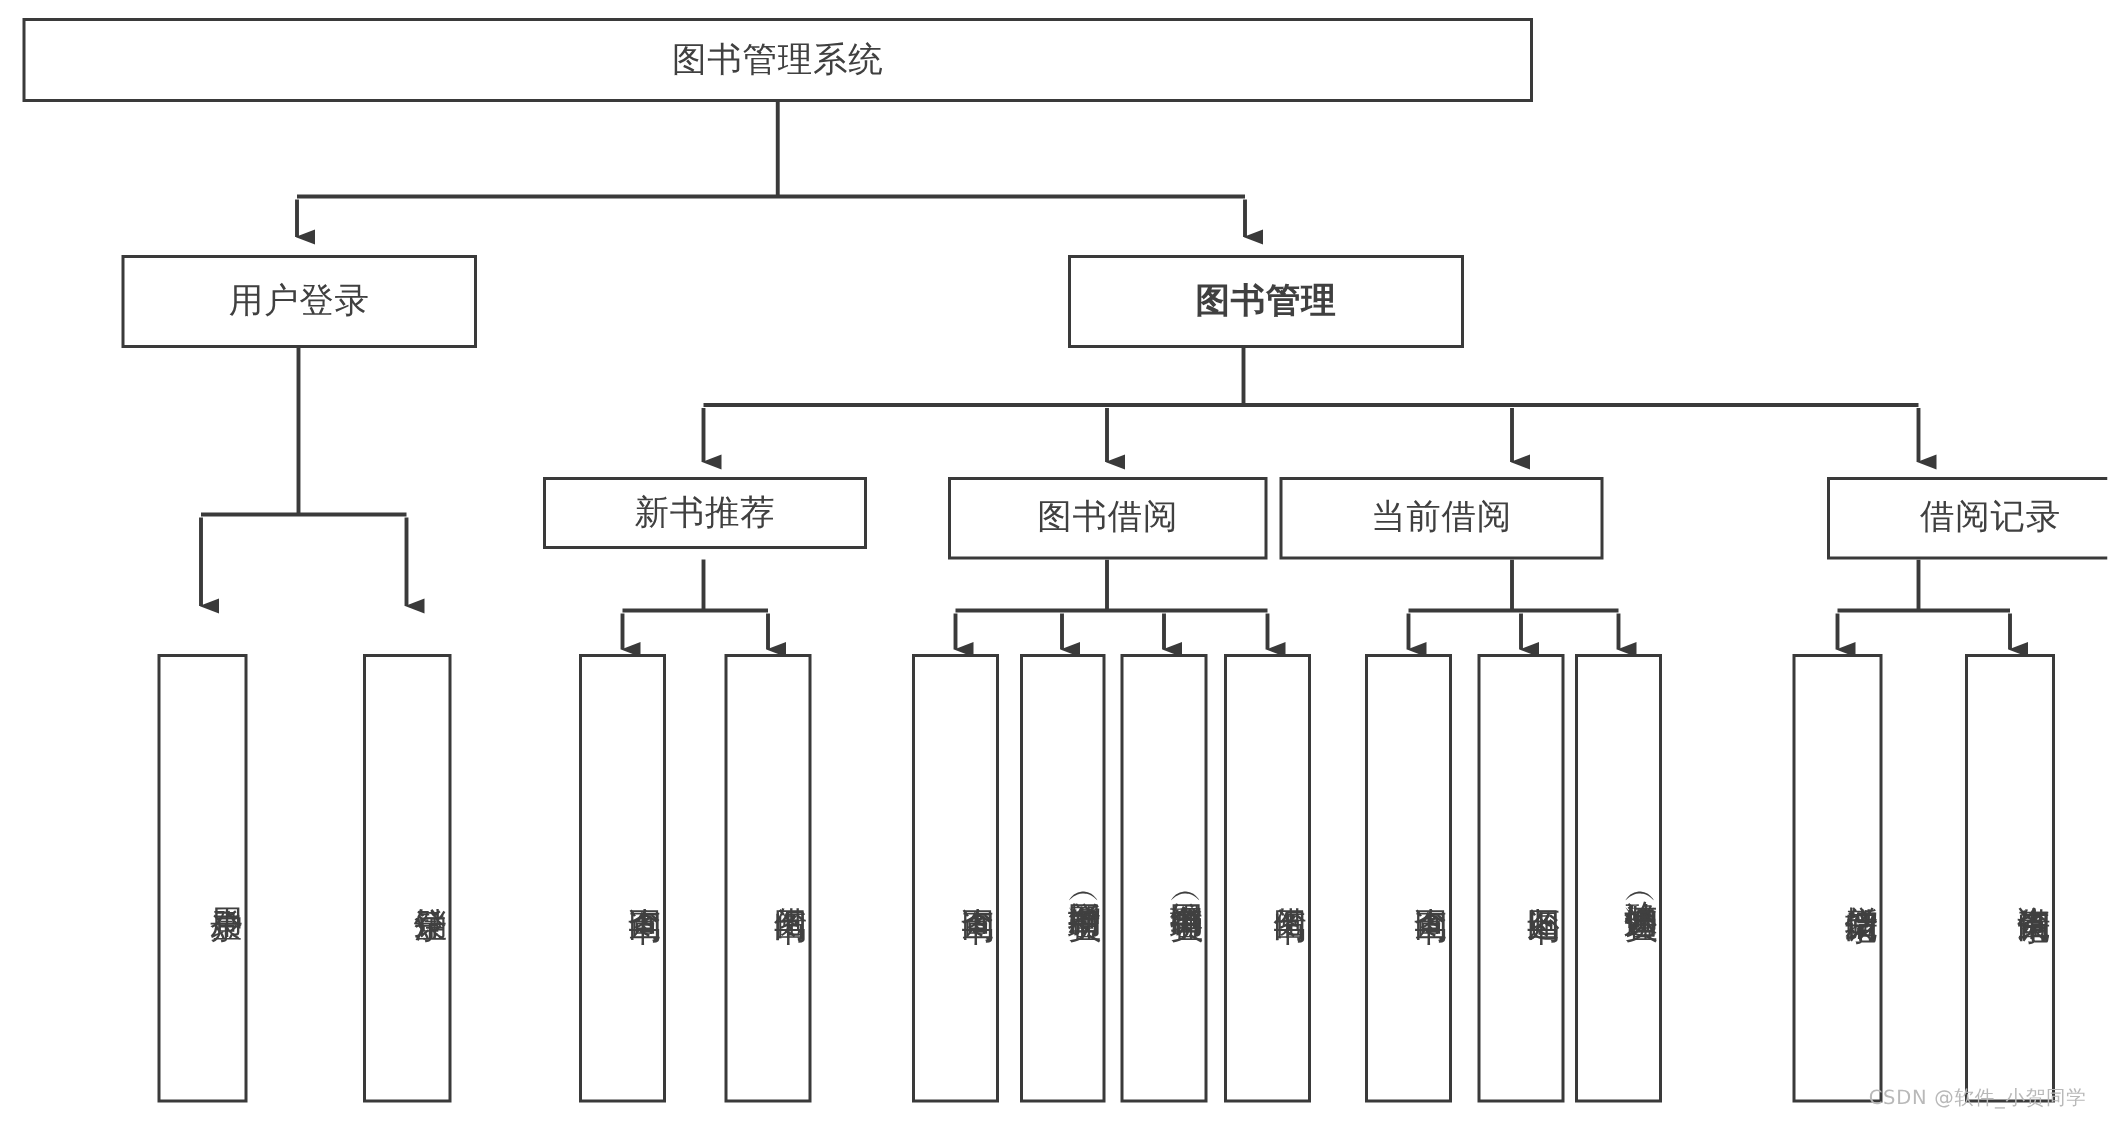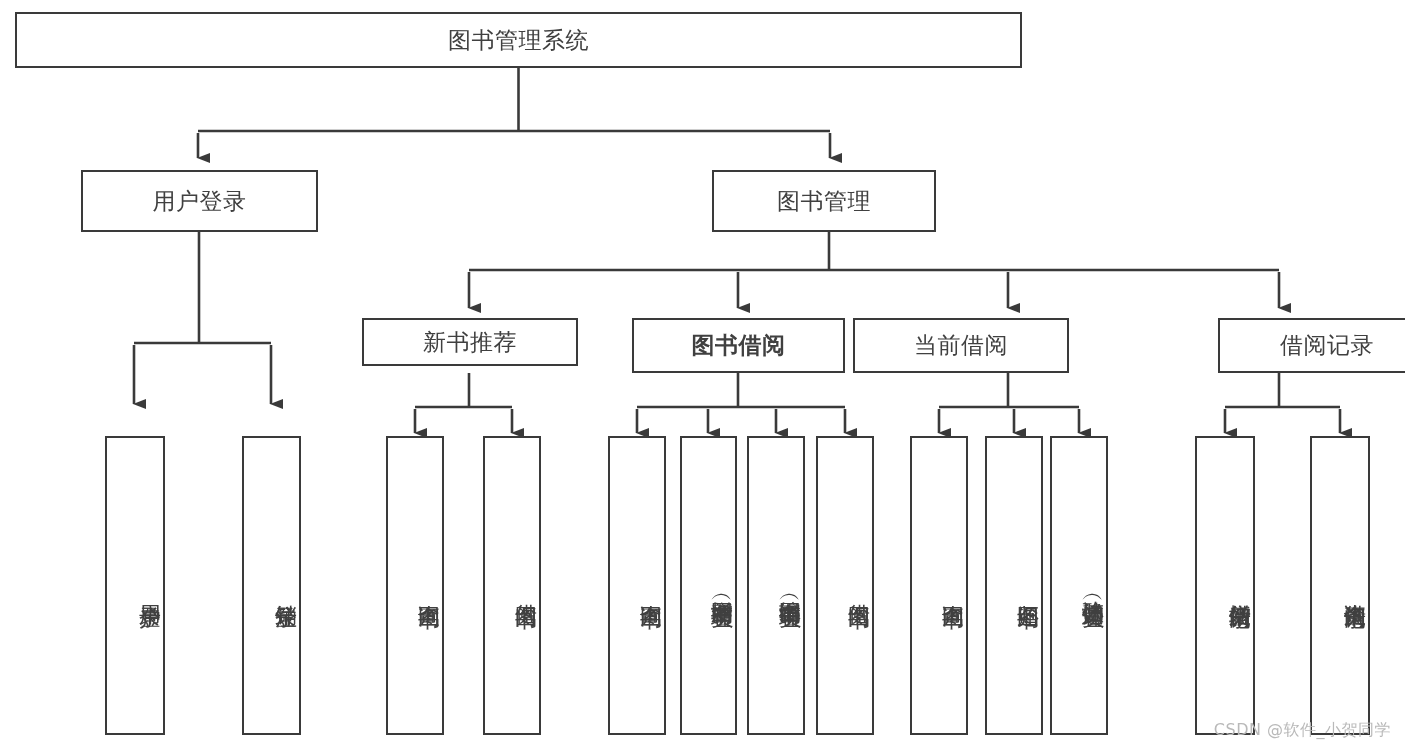--- a/index.html
+++ b/index.html
@@ -55,21 +55,21 @@
     padding-top: 3px;
   }
   .node .lbl {
     display: block;
     white-space: pre-wrap;
   }
   #watermark {
     position: absolute;
     right: 14px;
     bottom: 6px;
-    font-size: 16px;
+    font-size: 13px;
     color: #b9b9b9;
     letter-spacing: 0.5px;
     white-space: nowrap;
   }
 </style>
 </head>
 <body>
 
 <div id="canvas">
 
@@ -123,28 +123,28 @@
     </g>
   </svg>
 
   <div class="node horiz" style="left:15px; top:12px; width:1007px; height:56px;">
     <span class="lbl">图书管理系统</span>
   </div>
 
   <div class="node horiz" style="left:81px; top:170px; width:237px; height:62px;">
     <span class="lbl">用户登录</span>
   </div>
-  <div class="node horiz" style="left:712px; top:170px; width:224px; height:62px;">
+  <div class="node horiz" style="left:712px; top:170px; width:264px; height:62px;font-weight:bold;">
     <span class="lbl">图书管理</span>
   </div>
 
   <div class="node horiz" style="left:362px; top:318px; width:216px; height:48px;">
     <span class="lbl">新书推荐</span>
   </div>
-  <div class="node horiz" style="left:632px; top:318px; width:213px; height:55px;font-weight:bold;">
+  <div class="node horiz" style="left:632px; top:318px; width:213px; height:55px;">
     <span class="lbl">图书借阅</span>
   </div>
   <div class="node horiz" style="left:853px; top:318px; width:216px; height:55px;">
     <span class="lbl">当前借阅</span>
   </div>
   <div class="node horiz" style="left:1218px; top:318px; width:218px; height:55px;">
     <span class="lbl">借阅记录</span>
   </div>
 
   <div class="node vert" style="left:105px; top:436px; width:60px; height:299px;">

